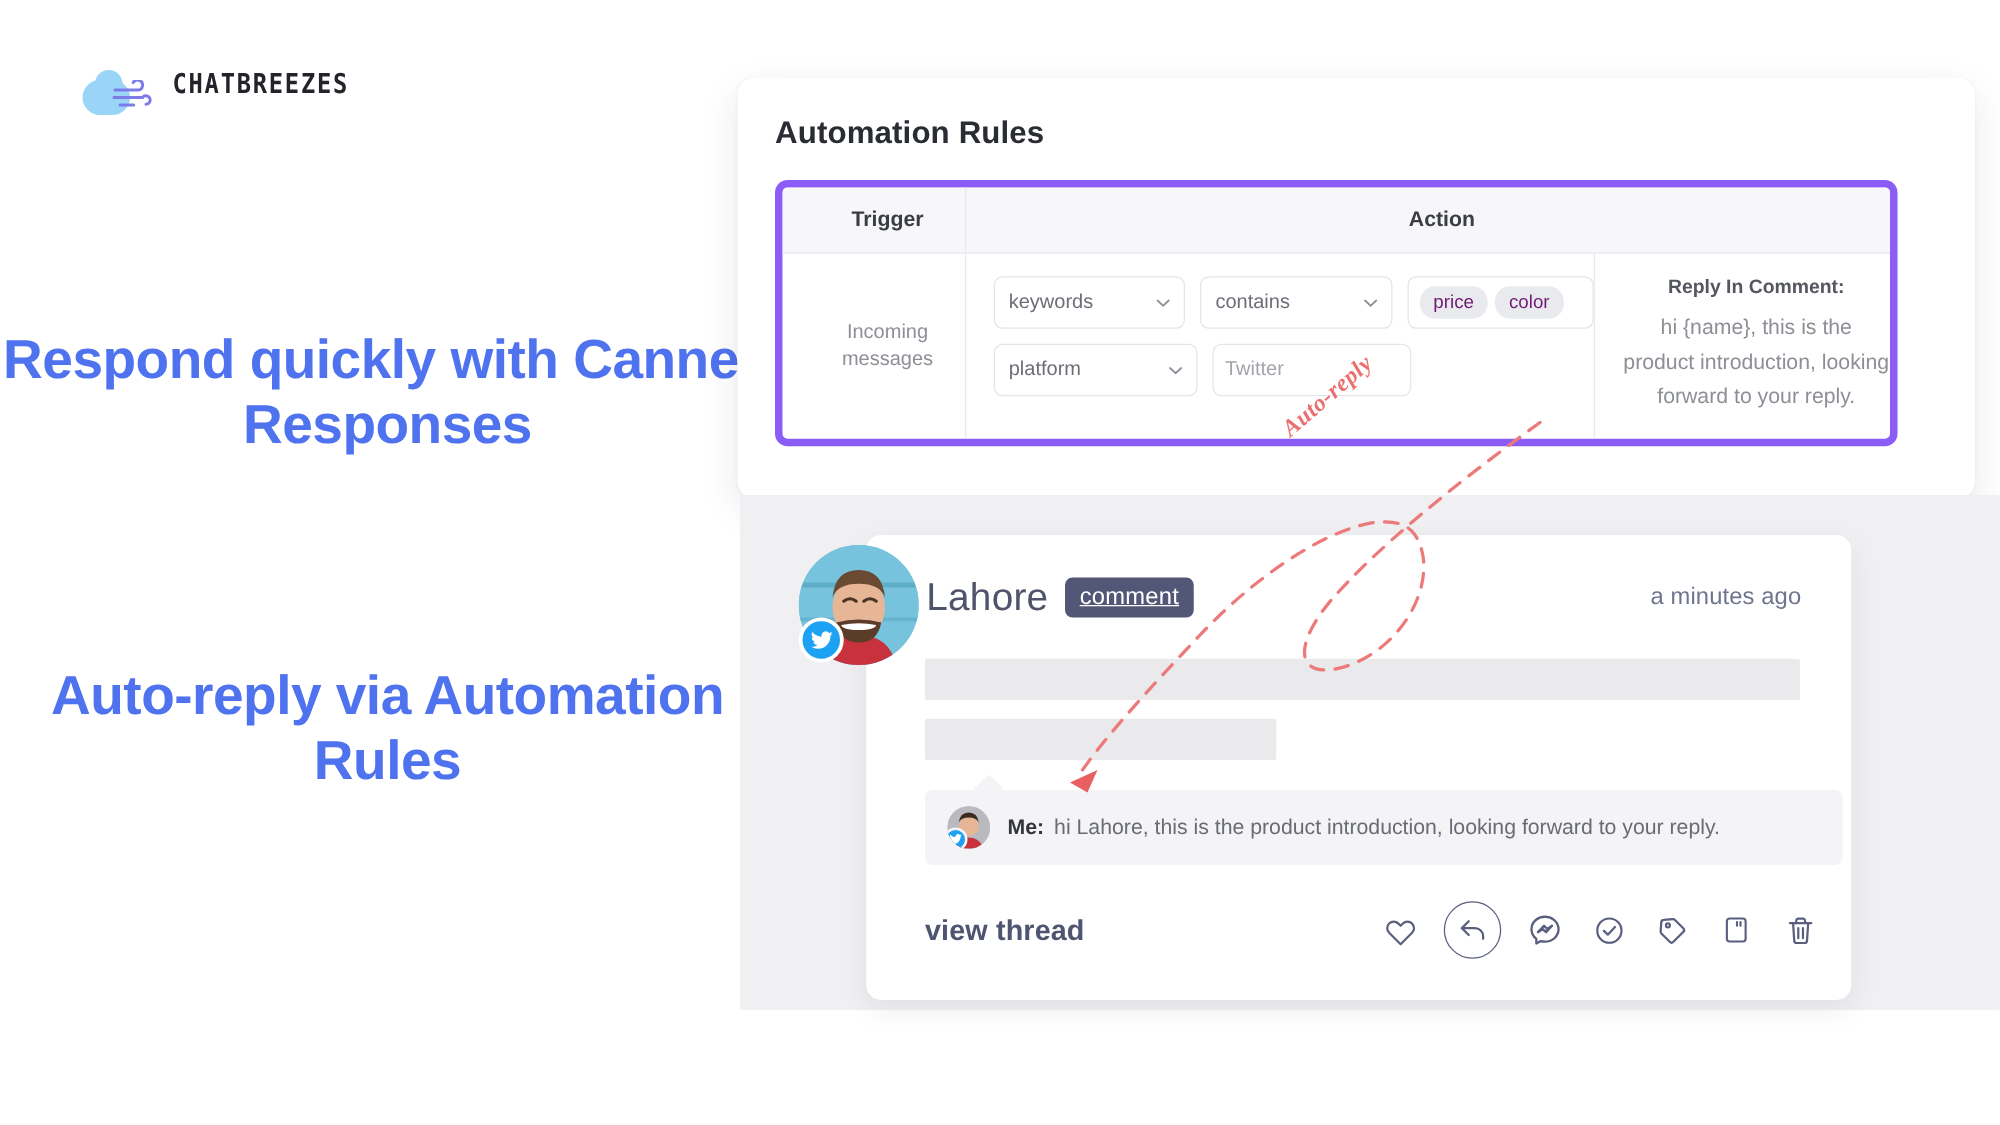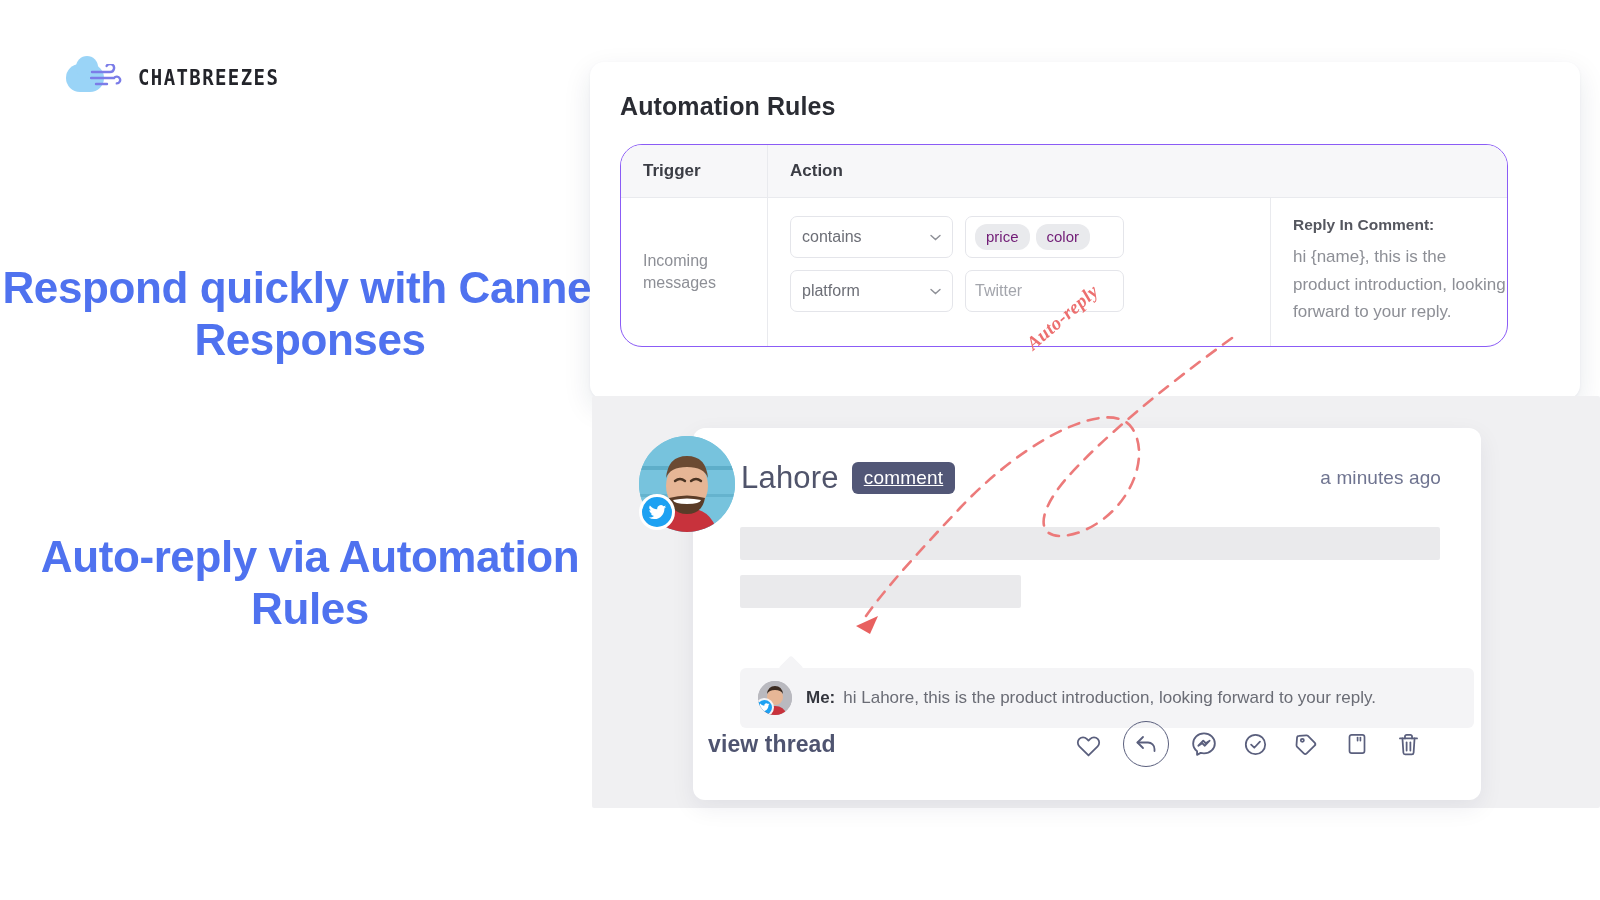--- a/index.html
+++ b/index.html
@@ -4,21 +4,21 @@
 <style>
   html,body{margin:0;padding:0;}
   body{
     width:1600px;height:900px;overflow:hidden;position:relative;
     background:#ffffff;
     font-family:"Liberation Sans","DejaVu Sans",sans-serif;
   }
   .stage{position:absolute;inset:0;}
 
   
-  .brand{position:absolute;left:66px;top:58px;display:flex;align-items:center;gap:12px;}
+  .brand{position:absolute;left:66px;top:58px;display:flex;gap:12px;}
   .brand-mark{position:relative;width:60px;height:38px;}
   .brand-cloud{
     position:absolute;left:0;top:6px;width:38px;height:28px;border-radius:18px;
     background:#9ad4f7;
   }
   .brand-cloud:after{
     content:"";position:absolute;left:10px;top:-8px;width:22px;height:22px;border-radius:50%;
     background:#9ad4f7;
   }
   .wind{position:absolute;left:24px;top:6px;width:36px;height:26px;}
@@ -41,21 +41,21 @@
     position:absolute;left:590px;top:62px;width:990px;height:337px;
     background:#ffffff;border-radius:14px;
     box-shadow:0 10px 28px rgba(24,35,70,.10), 0 1px 3px rgba(24,35,70,.05);
   }
   .rules-title{
     position:absolute;left:620px;top:92px;font-size:25px;color:#2a2c33;font-weight:600;
     letter-spacing:.1px;
   }
   .rules-table{
     position:absolute;left:620px;top:144px;width:886px;
-    border:1px solid #8b5cf6;border-radius:22px;overflow:hidden;background:#fff;
+    border:6px solid #8b5cf6;border-radius:10px;overflow:hidden;background:#fff;text-align:center;
   }
   .rt-head{display:flex;background:#f7f7f9;border-bottom:1px solid #e9eaee;}
   .rt-head > div{
     padding:16px 0 16px 22px;font-size:17px;color:#3b3d45;font-weight:600;
   }
   .c-trigger{width:124px;flex:0 0 124px;}
   .c-cond{width:480px;flex:0 0 480px;border-left:1px solid #e9eaee;}
   .c-act{flex:1;border-left:1px solid #e9eaee;}
   .rt-body{display:flex;min-height:148px;}
   .rt-body > div{padding:18px 0 18px 22px;}
@@ -117,41 +117,41 @@
     position:absolute;left:0px;bottom:2px;width:36px;height:36px;border-radius:50%;
     background:#1da1f2;border:3px solid #ffffff;box-sizing:border-box;
     display:flex;align-items:center;justify-content:center;
   }
 
   .ph{position:absolute;background:#eaeaec;border-radius:2px;}
   .ph1{left:740px;top:527px;width:700px;height:33px;}
   .ph2{left:740px;top:575px;width:281px;height:33px;}
 
   .reply-box{
-    position:absolute;left:740px;top:668px;width:716px;height:60px;
+    position:absolute;left:740px;top:632px;width:716px;height:60px;
     background:#f4f4f6;border-radius:6px;display:flex;align-items:center;padding-left:18px;
   }
   .reply-box:before{
     content:"";position:absolute;left:42px;top:-9px;width:18px;height:18px;
     background:#f4f4f6;transform:rotate(45deg);border-radius:3px;
   }
   .me-avatar{
     width:34px;height:34px;border-radius:50%;position:relative;flex:0 0 34px;
     background:#b8b8be;overflow:hidden;
   }
   .me-badge{
     position:absolute;left:-3px;bottom:-2px;width:19px;height:19px;border-radius:50%;
     background:#1da1f2;border:2px solid #f4f4f6;box-sizing:border-box;
     display:flex;align-items:center;justify-content:center;
   }
   .me-label{margin-left:14px;font-size:17px;color:#33353d;font-weight:bold;}
   .me-text{margin-left:8px;font-size:17px;color:#6a6c75;text-align:right;}
 
   .actions{
-    position:absolute;left:708px;top:716px;width:716px;height:56px;
+    position:absolute;left:740px;top:716px;width:716px;height:56px;
     display:flex;align-items:center;justify-content:space-between;
   }
   .view-thread{font-size:23px;color:#4f5470;font-weight:600;letter-spacing:.1px;cursor:pointer;}
   .act-icons{display:flex;align-items:center;gap:19px;}
   .ico{width:32px;height:32px;display:flex;align-items:center;justify-content:center;color:#5a5f7d;}
   .ico.circled{
     width:44px;height:44px;border:1.8px solid #5a5f7d;border-radius:50%;
   }
 
   
@@ -190,20 +190,26 @@
     <div class="rt-head">
       <div class="c-trigger">Trigger</div>
       <div class="c-act">Action</div>
     </div>
     <div class="rt-body">
 
       <div class="c-trigger trigger-cell">Incoming messages</div>
 
       <div class="c-cond cond-cell">
         <div class="cond-row">
+          <div class="sel">
+            <span>keywords</span>
+            <svg class="chev" viewBox="0 0 11 7" fill="none" stroke="#8e9097" stroke-width="1.4" stroke-linecap="round">
+                <path d="M1 1.4 L5.5 5.6 L10 1.4"></path>
+              </svg>
+          </div>
           <div class="sel">
             <span>contains</span>
             <svg class="chev" viewBox="0 0 11 7" fill="none" stroke="#8e9097" stroke-width="1.4" stroke-linecap="round">
                 <path d="M1 1.4 L5.5 5.6 L10 1.4"></path>
               </svg>
           </div>
           <div class="valuebox">
             <span class="chip">price</span>
             <span class="chip">color</span>
           </div>

